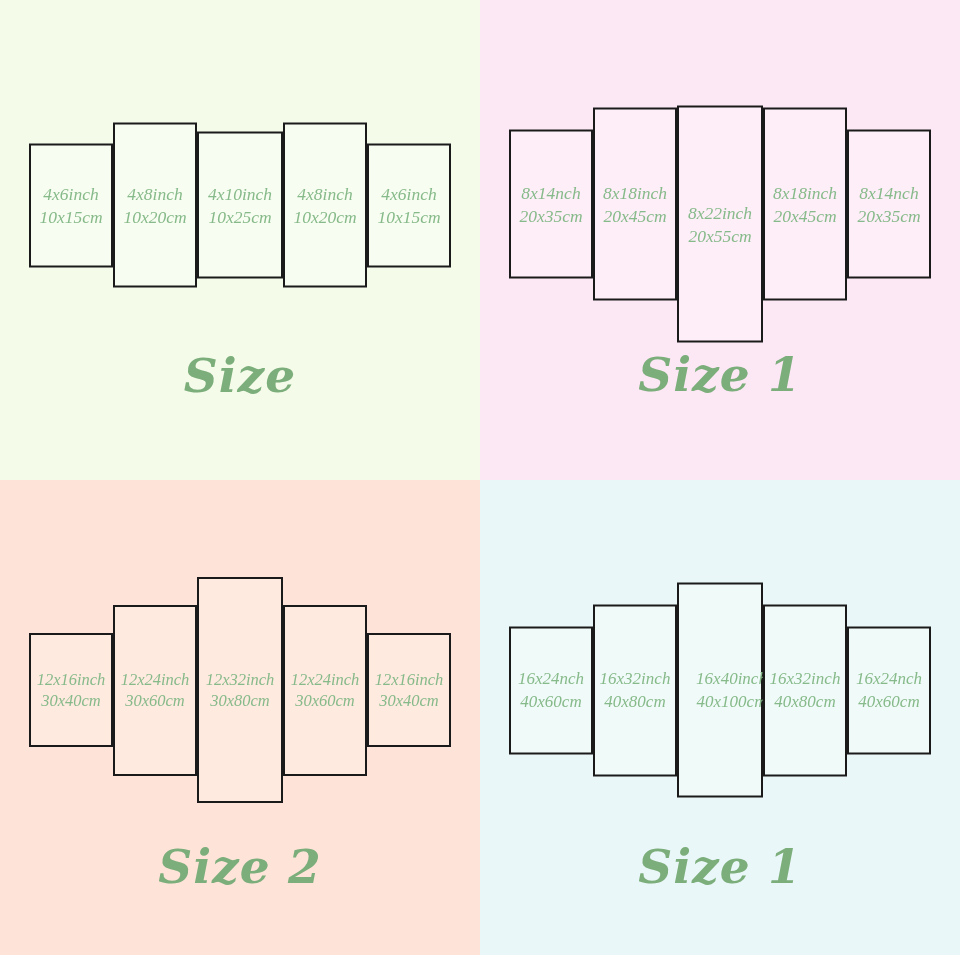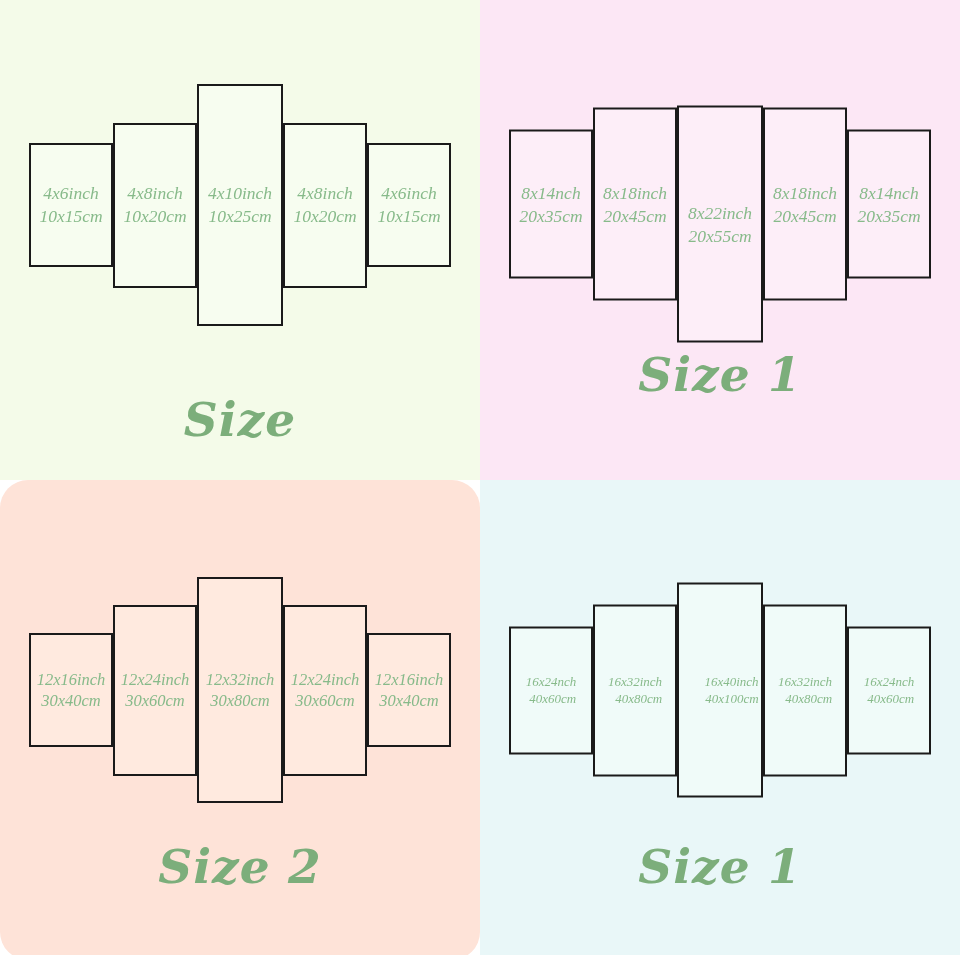--- a/index.html
+++ b/index.html
@@ -61,22 +61,22 @@
     font-size: 47px;
     letter-spacing: 1px;
     color: var(--title-color);
     white-space: nowrap;
   }
 
   
   .q0 .panels-row { top: 205px; }
   .q0 .panel:nth-child(1), .q0 .panel:nth-child(5) { height: 124px; }
   .q0 .panel:nth-child(2), .q0 .panel:nth-child(4) { height: 165px; }
-  .q0 .panel:nth-child(3) { height: 242px; width: 86px; }
-  .q0 .quadrant-title { top: 375px; margin-top: 44px; }
+  .q0 .panel:nth-child(3) { height: 147px; width: 86px; }
+  .q0 .quadrant-title { top: 375px; }
 
   
   .q1 .panels-row { top: 204px; }
   .q1 .panel:nth-child(1), .q1 .panel:nth-child(5) { height: 149px; }
   .q1 .panel:nth-child(2), .q1 .panel:nth-child(4) { height: 193px; }
   .q1 .panel:nth-child(3) { height: 237px; width: 86px; margin-top: 40px; }
   .q1 .quadrant-title { top: 374px; }
 
   
   .q2 .panels-row { top: 210px; }
@@ -85,21 +85,21 @@
   .q2 .panel:nth-child(3) { height: 226px; width: 86px; }
   .q2 .quadrant-title { top: 386px; }
   .q2 .panel-label { font-size: 16.5px; }
 
   
   .q3 .panels-row { top: 210px; }
   .q3 .panel:nth-child(1), .q3 .panel:nth-child(5) { height: 128px; }
   .q3 .panel:nth-child(2), .q3 .panel:nth-child(4) { height: 172px; }
   .q3 .panel:nth-child(3) { height: 215px; width: 86px; padding-left: 23px; }
   .q3 .quadrant-title { top: 386px; }
-  .q3 .panel-label { font-size: 13px; text-align: right; }
+  .q3 .panel-label { font-size: 17px; }
 
   .bottom-strip {
     position: absolute;
     left: 0; bottom: 0;
     width: 960px; height: 5px;
     background: #ffffff;
   }
 </style>
 </head>
 <body>
@@ -171,21 +171,21 @@
       <div class="panel" style="background-color: rgb(253, 238, 248);">
         <div class="panel-label">
           <div>8x14nch</div>
           <div>20x35cm</div>
         </div>
       </div>
     </div>
     <div class="quadrant-title">Size 1</div>
   </div>
 
-  <div class="quadrant q2" style="background-color: rgb(254, 227, 216); border-radius: 28px;">
+  <div class="quadrant q2" style="background-color: rgb(254, 227, 216);">
     <div class="panels-row">
       <div class="panel" style="background-color: rgb(255, 234, 223);">
         <div class="panel-label">
           <div>12x16inch</div>
           <div>30x40cm</div>
         </div>
       </div>
       <div class="panel" style="background-color: rgb(255, 234, 223);">
         <div class="panel-label">
           <div>12x24inch</div>

